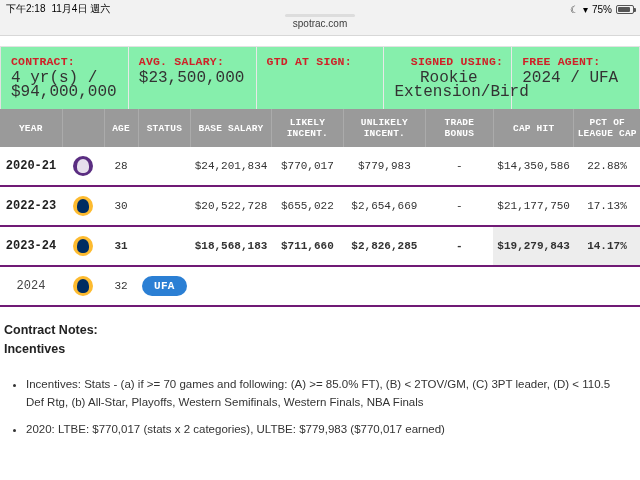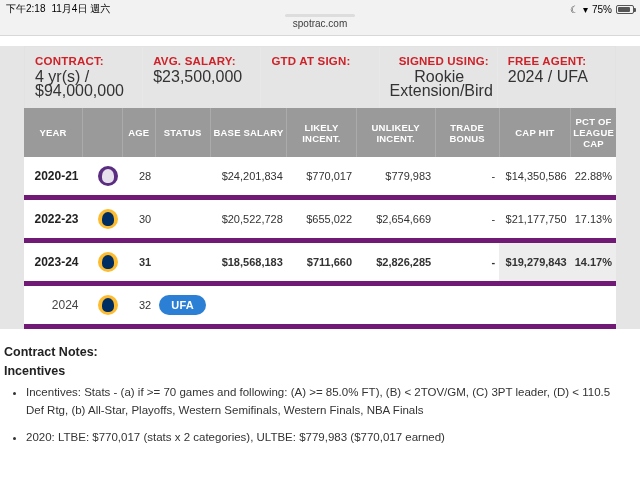--- a/index.html
+++ b/index.html
@@ -49,21 +49,21 @@
     display: flex; justify-content: center;
     font-size: 10px; color: #3c3c3c;
     position: relative;
   }
   .urlbar .tabstub {
     position: absolute; left: 50%; transform: translateX(-50%);
     top: -4px; width: 70px; height: 3px; background: #ddd; border-radius: 2px;
   }
 
   
-  .page { padding: 0 24px; background: #e5e5e5; }
+  .page { padding: 0 0; background: #86efac; font-family: Liberation Mono, monospace; }
 
   
   .summary {
     display: flex;
     border: 1px solid #e2e2e2;
     border-bottom: none;
     margin-top: 10px;
   }
   .sumcell {
     flex: 1;
@@ -101,23 +101,23 @@
     font-size: 9.5px;
     font-weight: bold;
     text-align: center;
     padding: 8px 2px;
     line-height: 11px;
     border-right: 1px solid #ababab;
     letter-spacing: .2px;
   }
   table.contract thead th:last-child { border-right: none; }
   table.contract tbody td {
-    border-bottom: 5px solid #701a75;
+    border-bottom: 2px solid #701a75;
     padding: 9px 4px;
-    text-align: right;
+    text-align: center;
     height: 38px;
     background: #fff;
   }
   td.year { font-size: 12px; font-weight: bold; text-align: left; padding-left: 12px; color: #222; }
   tr.future td.year { font-weight: normal; color: #444; }
   tr.current td { font-weight: bold; }
   tr.current td.caphit, tr.current td.pct { background: #ededed; }
   td.pct { background: #fafafa; }
   tr.current td.pct { background: #ededed; }
 
@@ -149,21 +149,21 @@
   
   .notes { padding: 14px 12px 0 4px; }
   .notes h3 {
     margin: 0;
     font-size: 12.5px;
     color: #222;
     font-weight: bold;
     line-height: 19px;
   }
   .notes ul {
-    margin: 2px 0 0 0;
+    margin: 16px 0 0 0;
     padding-left: 22px;
     list-style: disc;
   }
   .notes li {
     font-size: 11.5px;
     color: #333;
     line-height: 18px;
     margin-bottom: 9px;
   }
 </style>

